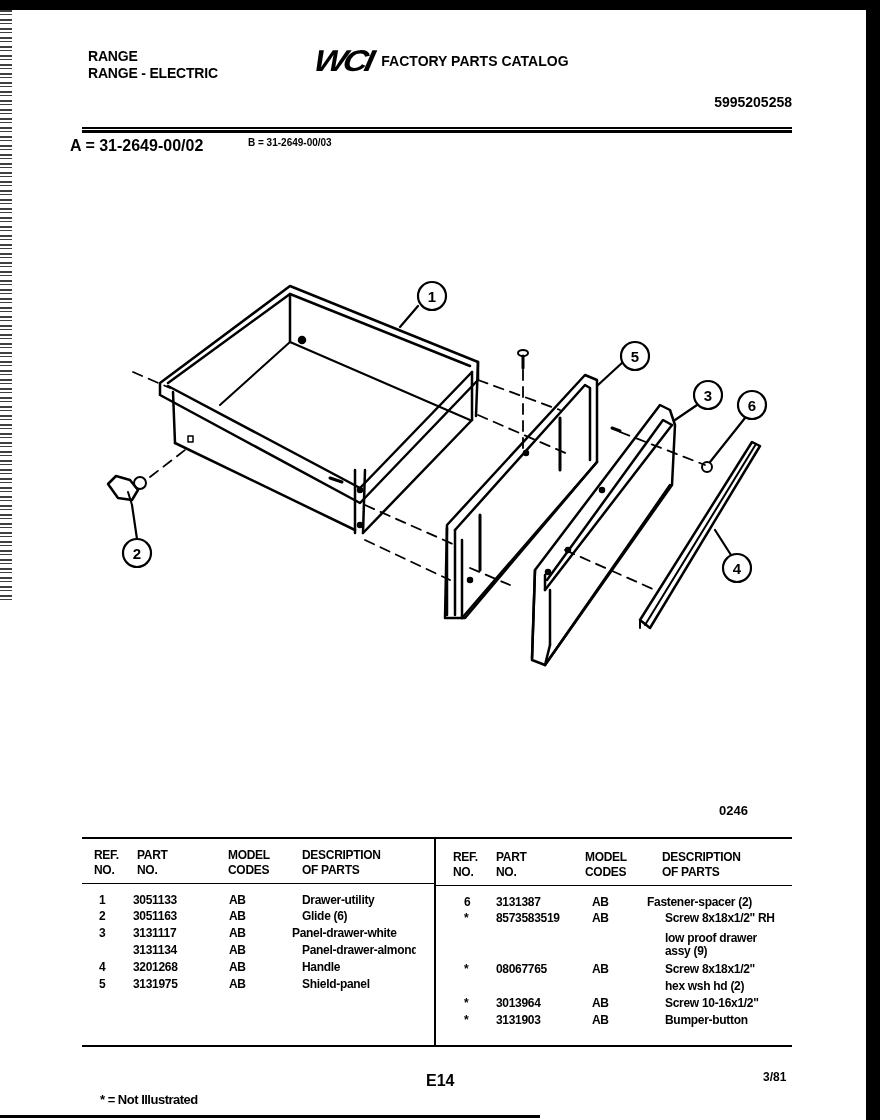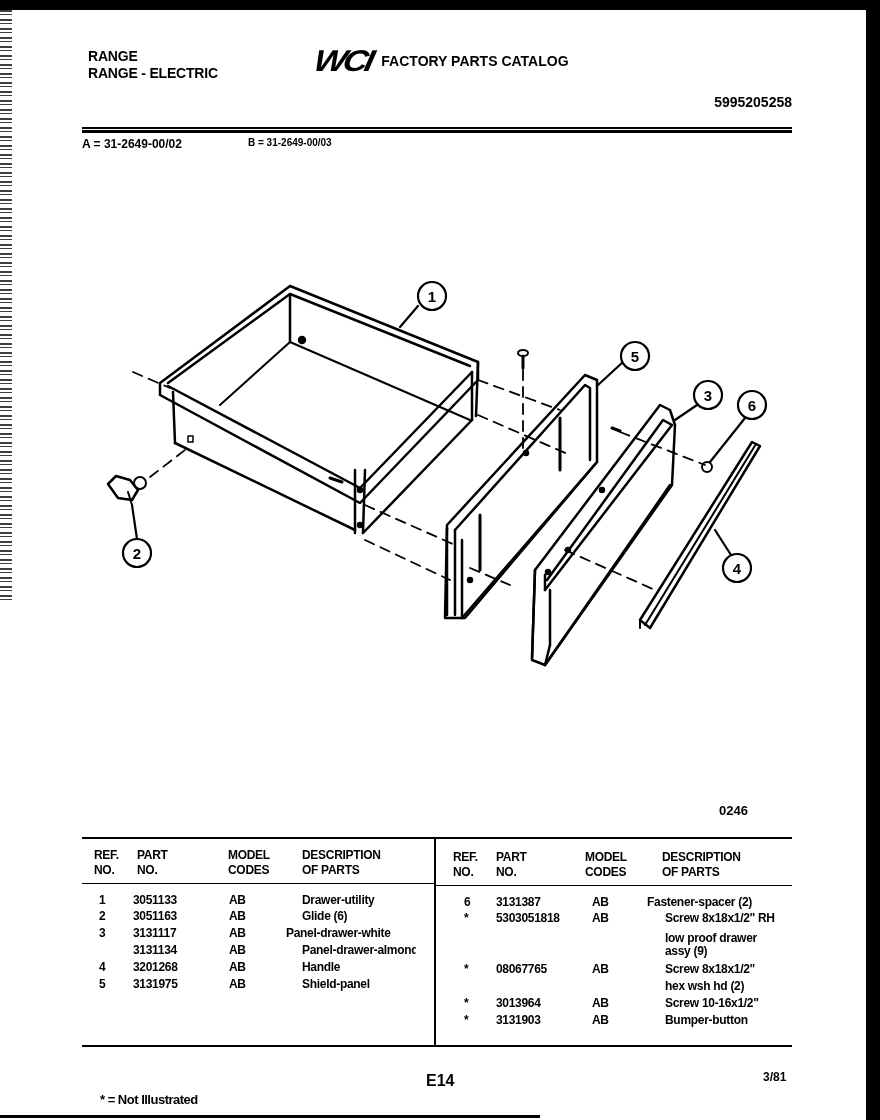--- a/index.html
+++ b/index.html
@@ -18,21 +18,21 @@
     .hdr-brand { left: 88px; top: 48px; font-size: 14px; line-height: 17px; letter-spacing: -0.2px; }
     .hdr-catalog { left: 318px; top: 46px; display: flex; align-items: center; }
     .logo { font-family: "Liberation Sans", sans-serif; font-style: italic; font-weight: 900;
       font-size: 30px; letter-spacing: -3px; transform: skewX(-12deg) scaleX(1.15); display: inline-block;
       margin-right: 14px; line-height: 30px; }
     .catalog-title { font-size: 14px; }
     .hdr-number { right: 88px; top: 58px; font-size: 14px; margin-top: 36px; }
     .rule-double { position: absolute; left: 82px; width: 710px; }
     .rule-double .l1 { height: 2px; background: #000; }
     .rule-double .l2 { height: 3px; background: #000; margin-top: 1px; }
-    .model-a { left: 82px; top: 137px; font-size: 12px; }
+    .model-a { left: 70px; top: 137px; font-size: 16px; }
     .model-b { left: 248px; top: 137px; font-size: 10px; }
     .diagram { position: absolute; left: 90px; top: 270px; width: 720px; height: 420px; }
     .diagram-code { left: 719px; top: 803px; font-size: 13px; }
     .rule { position: absolute; height: 2px; background: #000; }
     .vdiv { position: absolute; left: 434px; top: 838px; width: 2px; height: 208px; background: #000; }
     .th { position: absolute; font-size: 12px; line-height: 15px; letter-spacing: -0.3px; }
     .row { position: absolute; font-size: 12px; line-height: 16px; letter-spacing: -0.3px; }
     .c { position: absolute; white-space: nowrap; }
     .footer-note { left: 100px; top: 1064px; font-size: 13px; letter-spacing: -0.5px; margin-top: 28px; }
     .footer-page { left: 426px; top: 1072px; font-size: 16px; }
@@ -235,21 +235,21 @@
   <div class="row" style="left:0; top:908px;">
     <span class="c" style="left:99px">2</span>
     <span class="c" style="left:133px">3051163</span>
     <span class="c" style="left:229px">AB</span>
     <span class="c" style="left:302px">Glide (6)</span>
   </div>
   <div class="row" style="left:0; top:925px;">
     <span class="c" style="left:99px">3</span>
     <span class="c" style="left:133px">3131117</span>
     <span class="c" style="left:229px">AB</span>
-    <span class="c" style="left:286px">Panel-drawer-white</span>
+    <span class="c" style="left:292px">Panel-drawer-white</span>
   </div>
   <div class="row" style="left:0; top:942px;">
     <span class="c" style="left:99px"></span>
     <span class="c" style="left:133px">3131134</span>
     <span class="c" style="left:229px">AB</span>
     <span class="c" style="left:302px; width:114px; overflow:hidden;">Panel-drawer-almond</span>
   </div>
   <div class="row" style="left:0; top:959px;">
     <span class="c" style="left:99px">4</span>
     <span class="c" style="left:133px">3201268</span>
@@ -266,21 +266,21 @@
 
 <div>
   <div class="row" style="left:0; top:894px;">
     <span class="c" style="left:464px">6</span>
     <span class="c" style="left:496px">3131387</span>
     <span class="c" style="left:592px">AB</span>
     <span class="c" style="left:647px">Fastener-spacer (2)</span>
   </div>
   <div class="row" style="left:0; top:910px;">
     <span class="c" style="left:464px">*</span>
-    <span class="c" style="left:496px">5303051818</span>
+    <span class="c" style="left:496px">8573583519</span>
     <span class="c" style="left:592px">AB</span>
     <span class="c" style="left:665px">Screw 8x18x1/2" RH</span>
     <span class="c" style="left:665px; top:20px">low proof drawer</span>
     <span class="c" style="left:665px; top:33px">assy (9)</span>
   </div>
   <div class="row" style="left:0; top:961px;">
     <span class="c" style="left:464px">*</span>
     <span class="c" style="left:496px">08067765</span>
     <span class="c" style="left:592px">AB</span>
     <span class="c" style="left:665px">Screw 8x18x1/2"</span>

